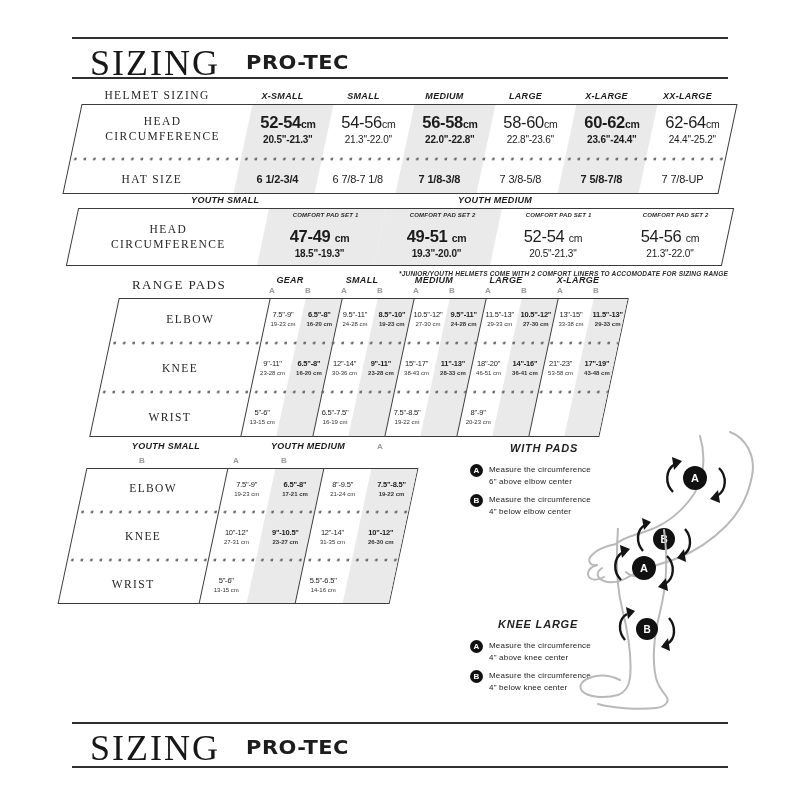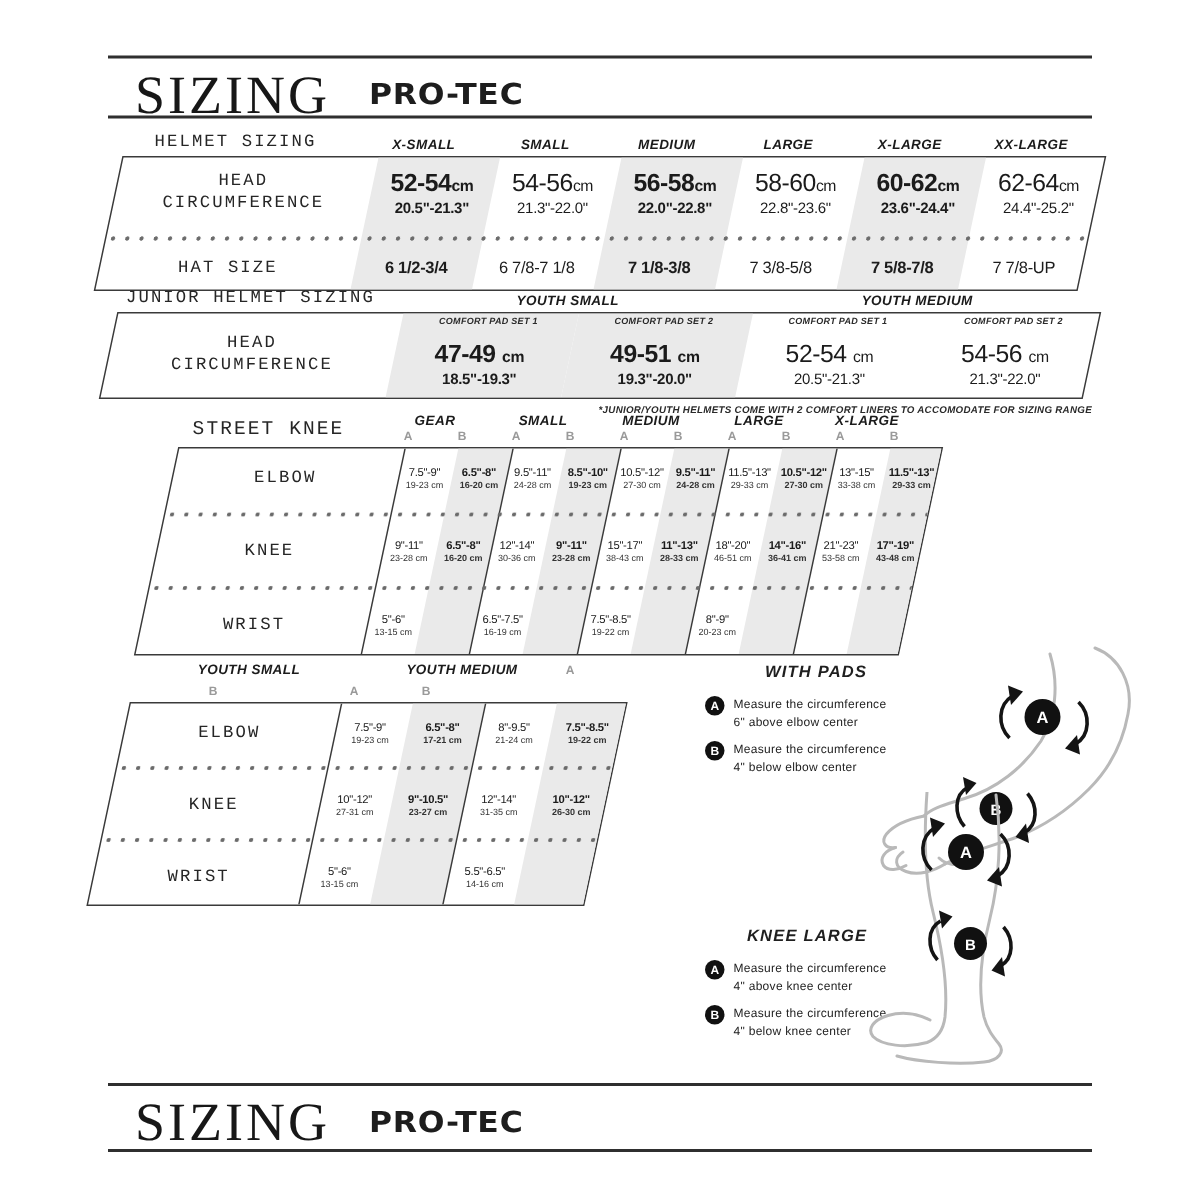--- a/index.html
+++ b/index.html
@@ -5,21 +5,21 @@
   html,body{margin:0;padding:0;background:#ffffff;}
   body{width:800px;height:800px;font-family:"Liberation Sans",sans-serif;color:#1c1c1c;}
   .page{position:relative;width:800px;height:800px;background:#fff;overflow:hidden;}
 
   .rule{position:absolute;left:72px;width:656px;height:2px;background:#2f2f2f;}
   .brandrow{position:absolute;left:90px;display:flex;align-items:center;gap:26px;}
   .sizing-title{font-family:"Liberation Serif","DejaVu Serif",serif;font-size:36px;letter-spacing:2px;font-weight:400;color:#171717;}
   .protec{font-family:"DejaVu Sans",sans-serif;font-weight:800;font-size:21px;letter-spacing:.5px;transform:scaleY(.92);color:#1d1d1d;}
 
   .sec{position:absolute;}
-  .slab{font-family:Liberation Mono, monospace;letter-spacing:1.4px;color:#262626;}
+  .slab{font-family:Liberation Serif, serif;letter-spacing:1.4px;color:#262626;}
   .size-hdr{font-style:italic;font-size:9px;letter-spacing:.3px;text-align:center;color:#1b1b1b;font-weight:700;}
   .ab{font-size:8px;color:#9a9a9a;text-align:center;font-weight:700;}
 
   .para{position:relative;transform:skewX(-12deg);border:1.4px solid #3a3a3a;box-sizing:border-box;overflow:hidden;background:#fff;}
   .band{position:absolute;top:0;bottom:0;background:#eaeaea;}
   .vline{position:absolute;top:0;bottom:0;width:0;border-left:1px solid #3a3a3a;}
   .pgrid{position:relative;display:grid;height:100%;}
   .uns{transform:skewX(12deg);}
   .cell{display:flex;align-items:center;justify-content:center;overflow:visible;}
   .cellc{display:flex;flex-direction:column;align-items:center;justify-content:center;white-space:nowrap;}
@@ -134,21 +134,20 @@
           </div>
         <div class="cell">
             <div class="uns hat">7 7/8-UP</div>
           </div>
       </div>
     </div>
   </div>
 
   <div class="sec" style="top:192px;left:72px;width:656px;">
     <div class="hdr-grid" style="grid-template-columns:190px repeat(4,116.5px);height:13px;">
-      <div class="slab" style="font-size:11.5px;text-align:center;">JUNIOR HELMET SIZING</div>
       <div class="size-hdr" style="grid-column:span 2;">YOUTH SMALL</div>
       <div class="size-hdr" style="grid-column:span 2;">YOUTH MEDIUM</div>
     </div>
     <div class="para" style="margin-top:3px;height:58px;">
       <div class="band" style="left:190px;width:116.5px;"></div>
       <div class="band" style="left:306.5px;width:116.5px;"></div>
       <div class="pgrid" style="grid-template-columns:190px repeat(4,116.5px);grid-template-rows:12px 43px;">
         <div class="cell" style="grid-row:1/3;">
             <div class="uns cellc slab" style="font-size:11.5px;line-height:1.3;text-align:center;">
               <span>HEAD</span>
@@ -191,21 +190,21 @@
               <div class="inch">21.3"-22.0"</div>
             </div>
           </div>
       </div>
     </div>
     <div class="footnote">*JUNIOR/YOUTH HELMETS COME WITH 2 COMFORT LINERS TO ACCOMODATE FOR SIZING RANGE</div>
   </div>
 
   <div class="sec" style="top:274px;left:104px;width:510px;">
     <div class="hdr-grid" style="grid-template-columns:150px repeat(10,36px);grid-template-rows:11px 11px;align-items:center;">
-      <div class="slab" style="font-size:13px;text-align:center;grid-row:1/3;">STREET KNEE</div>
+      <div class="slab" style="font-size:13px;text-align:center;grid-row:1/3;">RANGE PADS</div>
       <div class="size-hdr" style="grid-column:span 2;">GEAR</div>
       <div class="size-hdr" style="grid-column:span 2;">SMALL</div>
       <div class="size-hdr" style="grid-column:span 2;">MEDIUM</div>
       <div class="size-hdr" style="grid-column:span 2;">LARGE</div>
       <div class="size-hdr" style="grid-column:span 2;">X-LARGE</div>
       <div class="ab">A</div>
       <div class="ab">B</div>
       <div class="ab">A</div>
       <div class="ab">B</div>
       <div class="ab">A</div>

